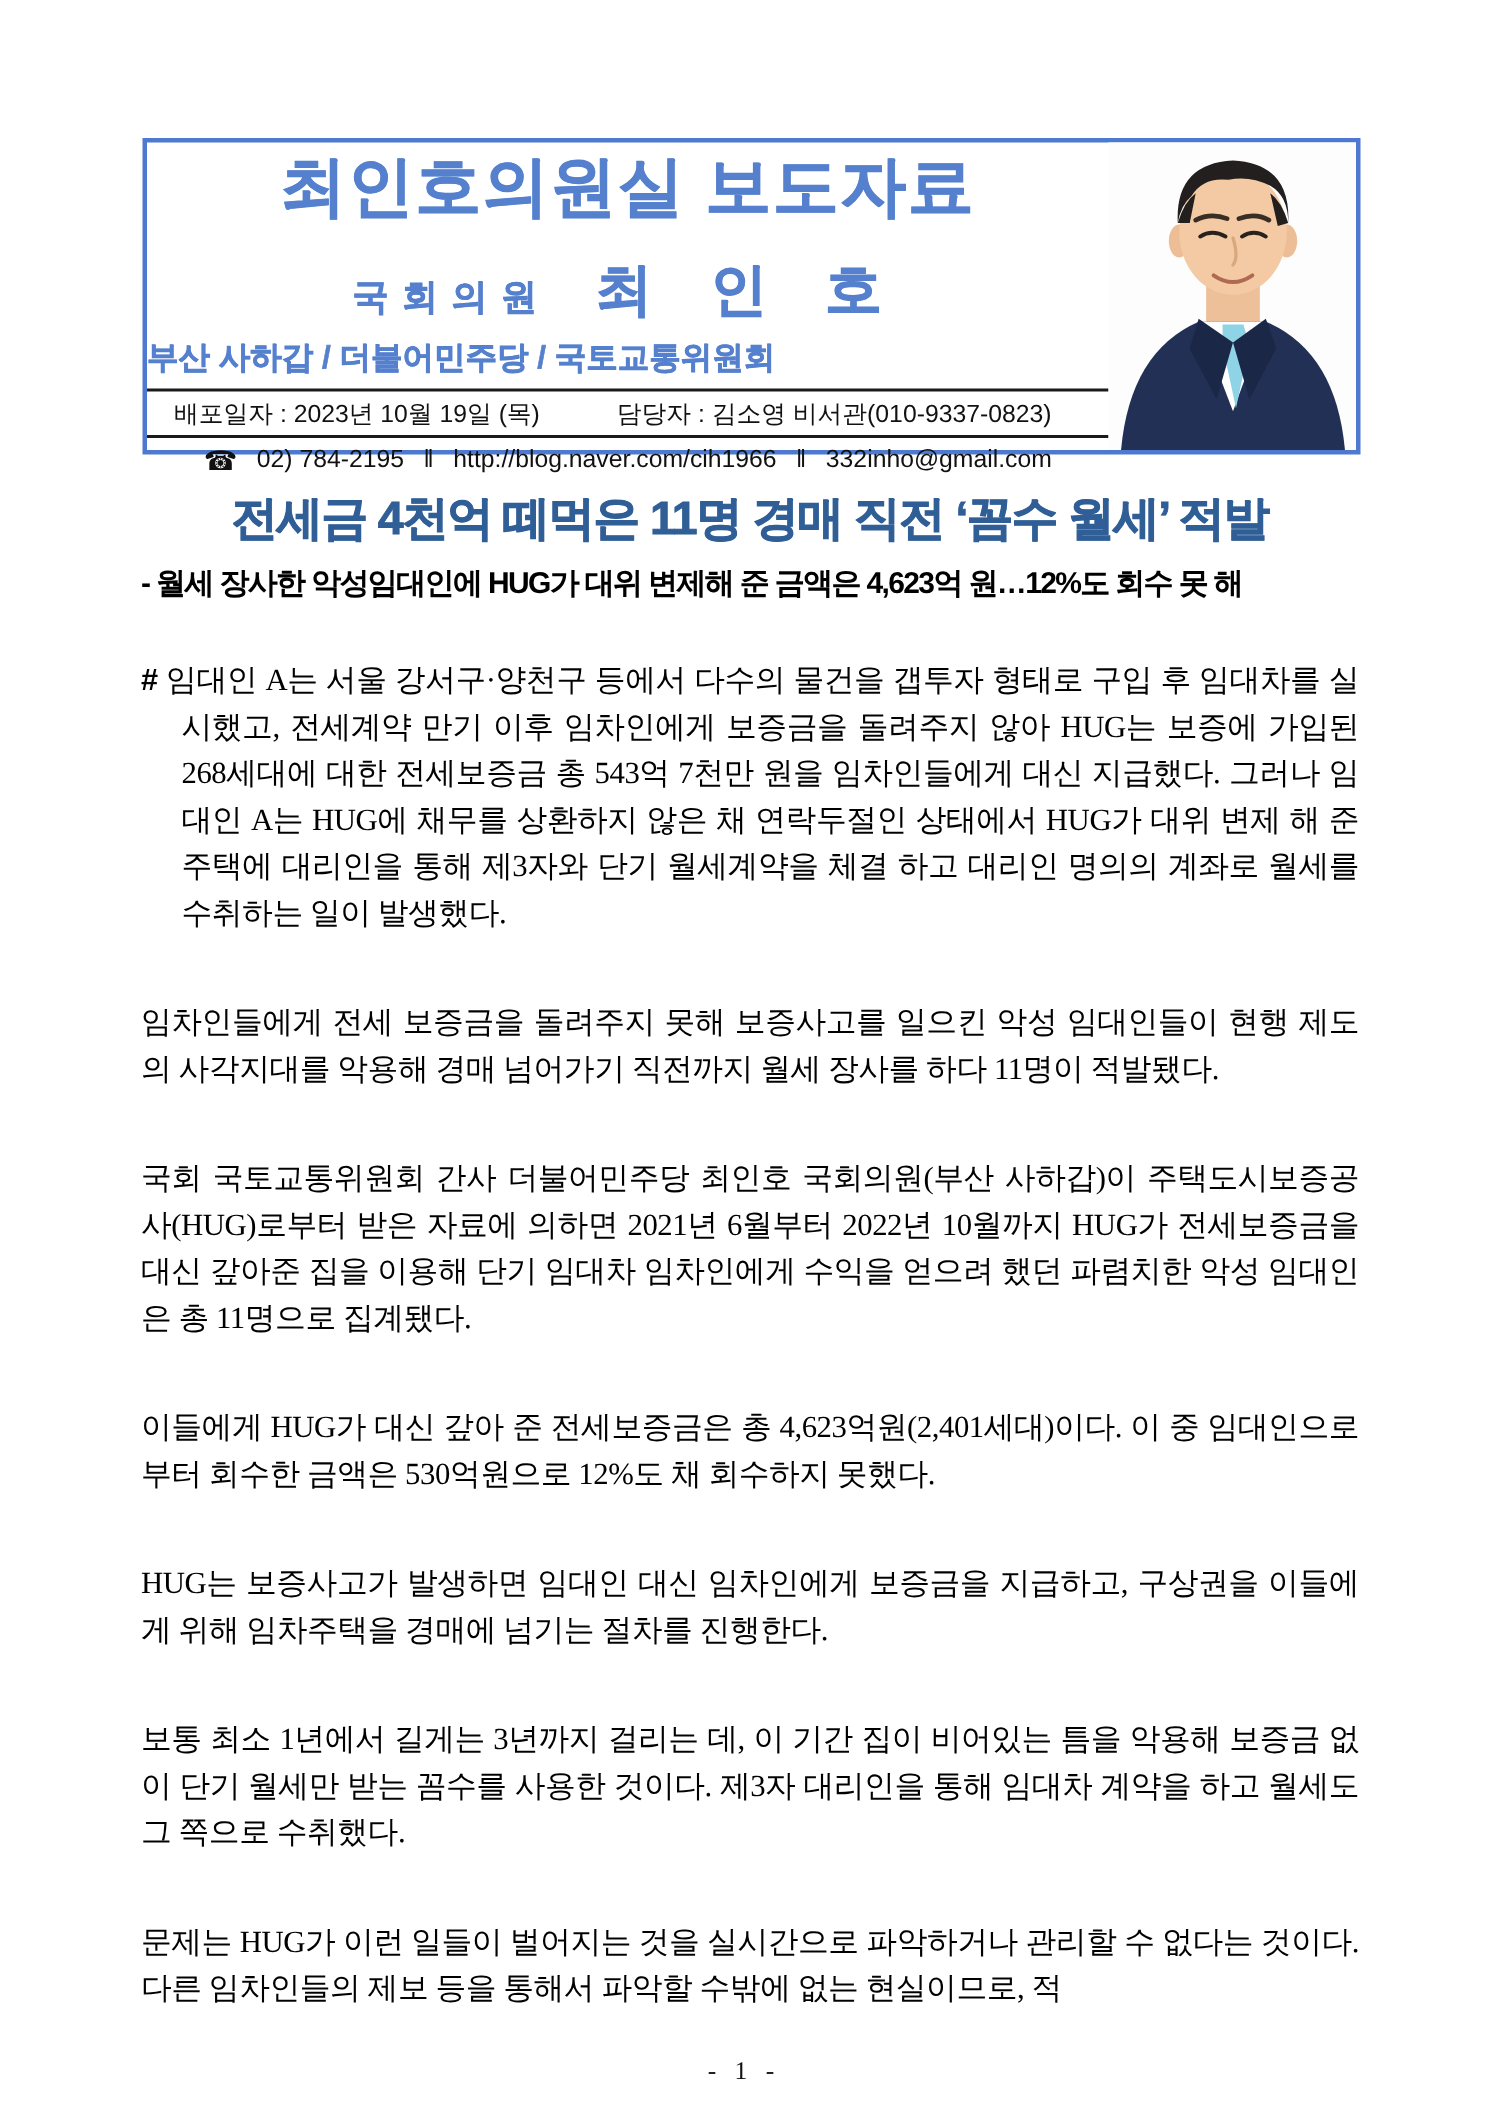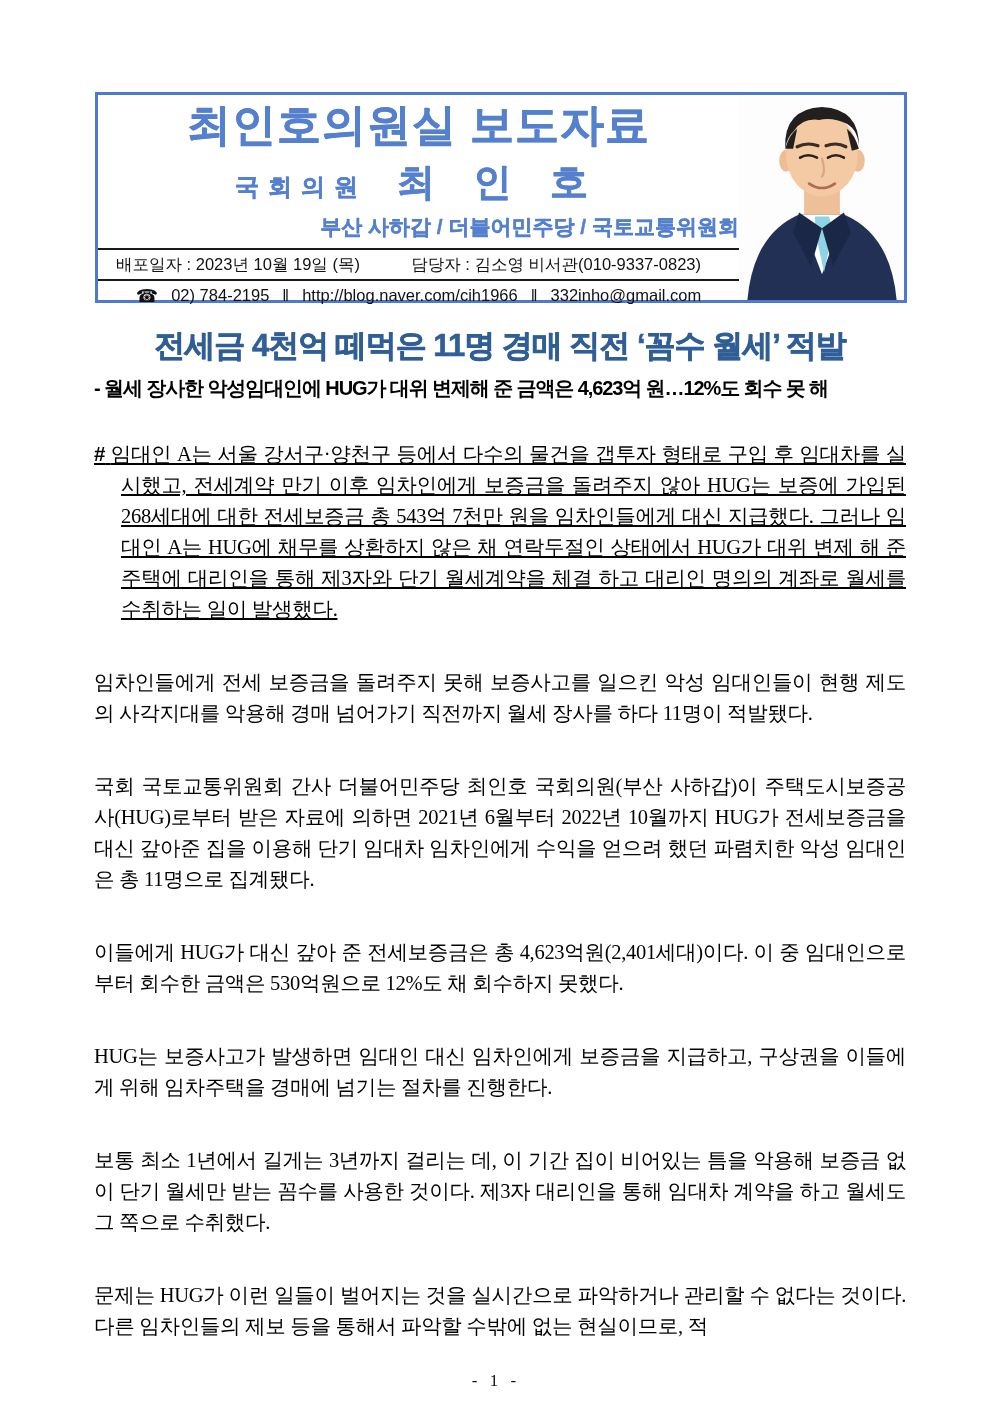--- a/index.html
+++ b/index.html
@@ -33,30 +33,30 @@
     color: #5580ce;
     text-align: center;
     letter-spacing: 1px;
     padding-top: 5px;
     -webkit-text-stroke: 0.5px #5580ce;
   }
   .member-line {
     display: flex; align-items: baseline; justify-content: center;
     gap: 30px; color: #5580ce;
     font-family: "Liberation Sans", sans-serif;
-    margin-top: 8px;
+    margin-top: 19px;
   }
   .member-role { font-size: 24px; font-weight: bold; letter-spacing: 9px; -webkit-text-stroke: 0.4px #5580ce; }
   .member-name { font-size: 38px; font-weight: bold; letter-spacing: 14px; -webkit-text-stroke: 0.6px #5580ce; }
   .affiliation {
     font-family: "Liberation Sans", sans-serif;
     font-weight: bold;
     font-size: 21px;
     color: #5580ce;
-    text-align: right;
+    text-align: left;
     margin-top: 5px;
     padding-bottom: 7px;
     -webkit-text-stroke: 0.4px #5580ce;
     flex: 1 1 auto;
   }
   .info-row {
     border-top: 2px solid #1a1a1a;
     font-family: "Liberation Sans", sans-serif;
     font-size: 16.5px;
     color: #111;
@@ -110,21 +110,20 @@
     margin: 0 0 42px 0;
     font-size: 20.5px;
     line-height: 31px;
     color: #000;
     text-align: justify;
     letter-spacing: -0.3px;
   }
   .body-text p.case-paragraph {
     padding-left: 27px;
     text-indent: -27px;
-    text-decoration: underline;
   }
   .case-marker { font-family: "Liberation Sans", sans-serif; font-weight: bold; }
 
   
   .footer {
     position: absolute;
     left: 0; right: 0; bottom: 12px;
     text-align: center;
     font-size: 17px;
     color: #111;

